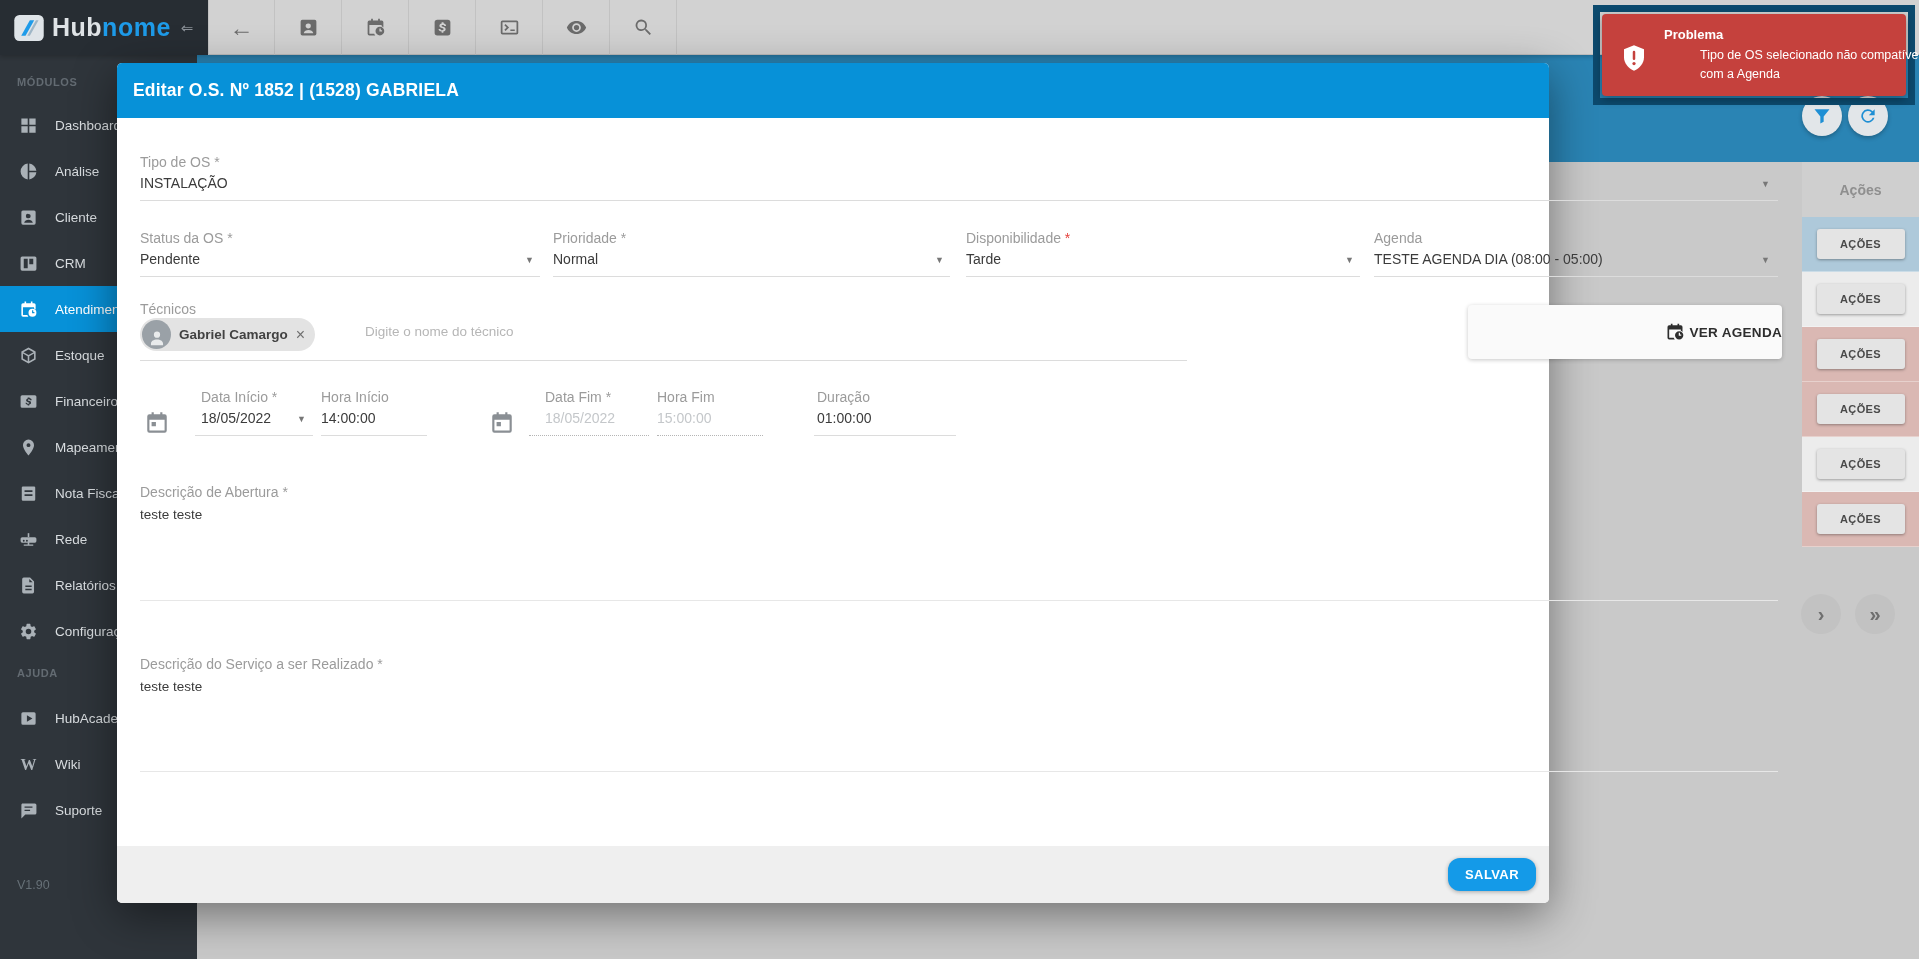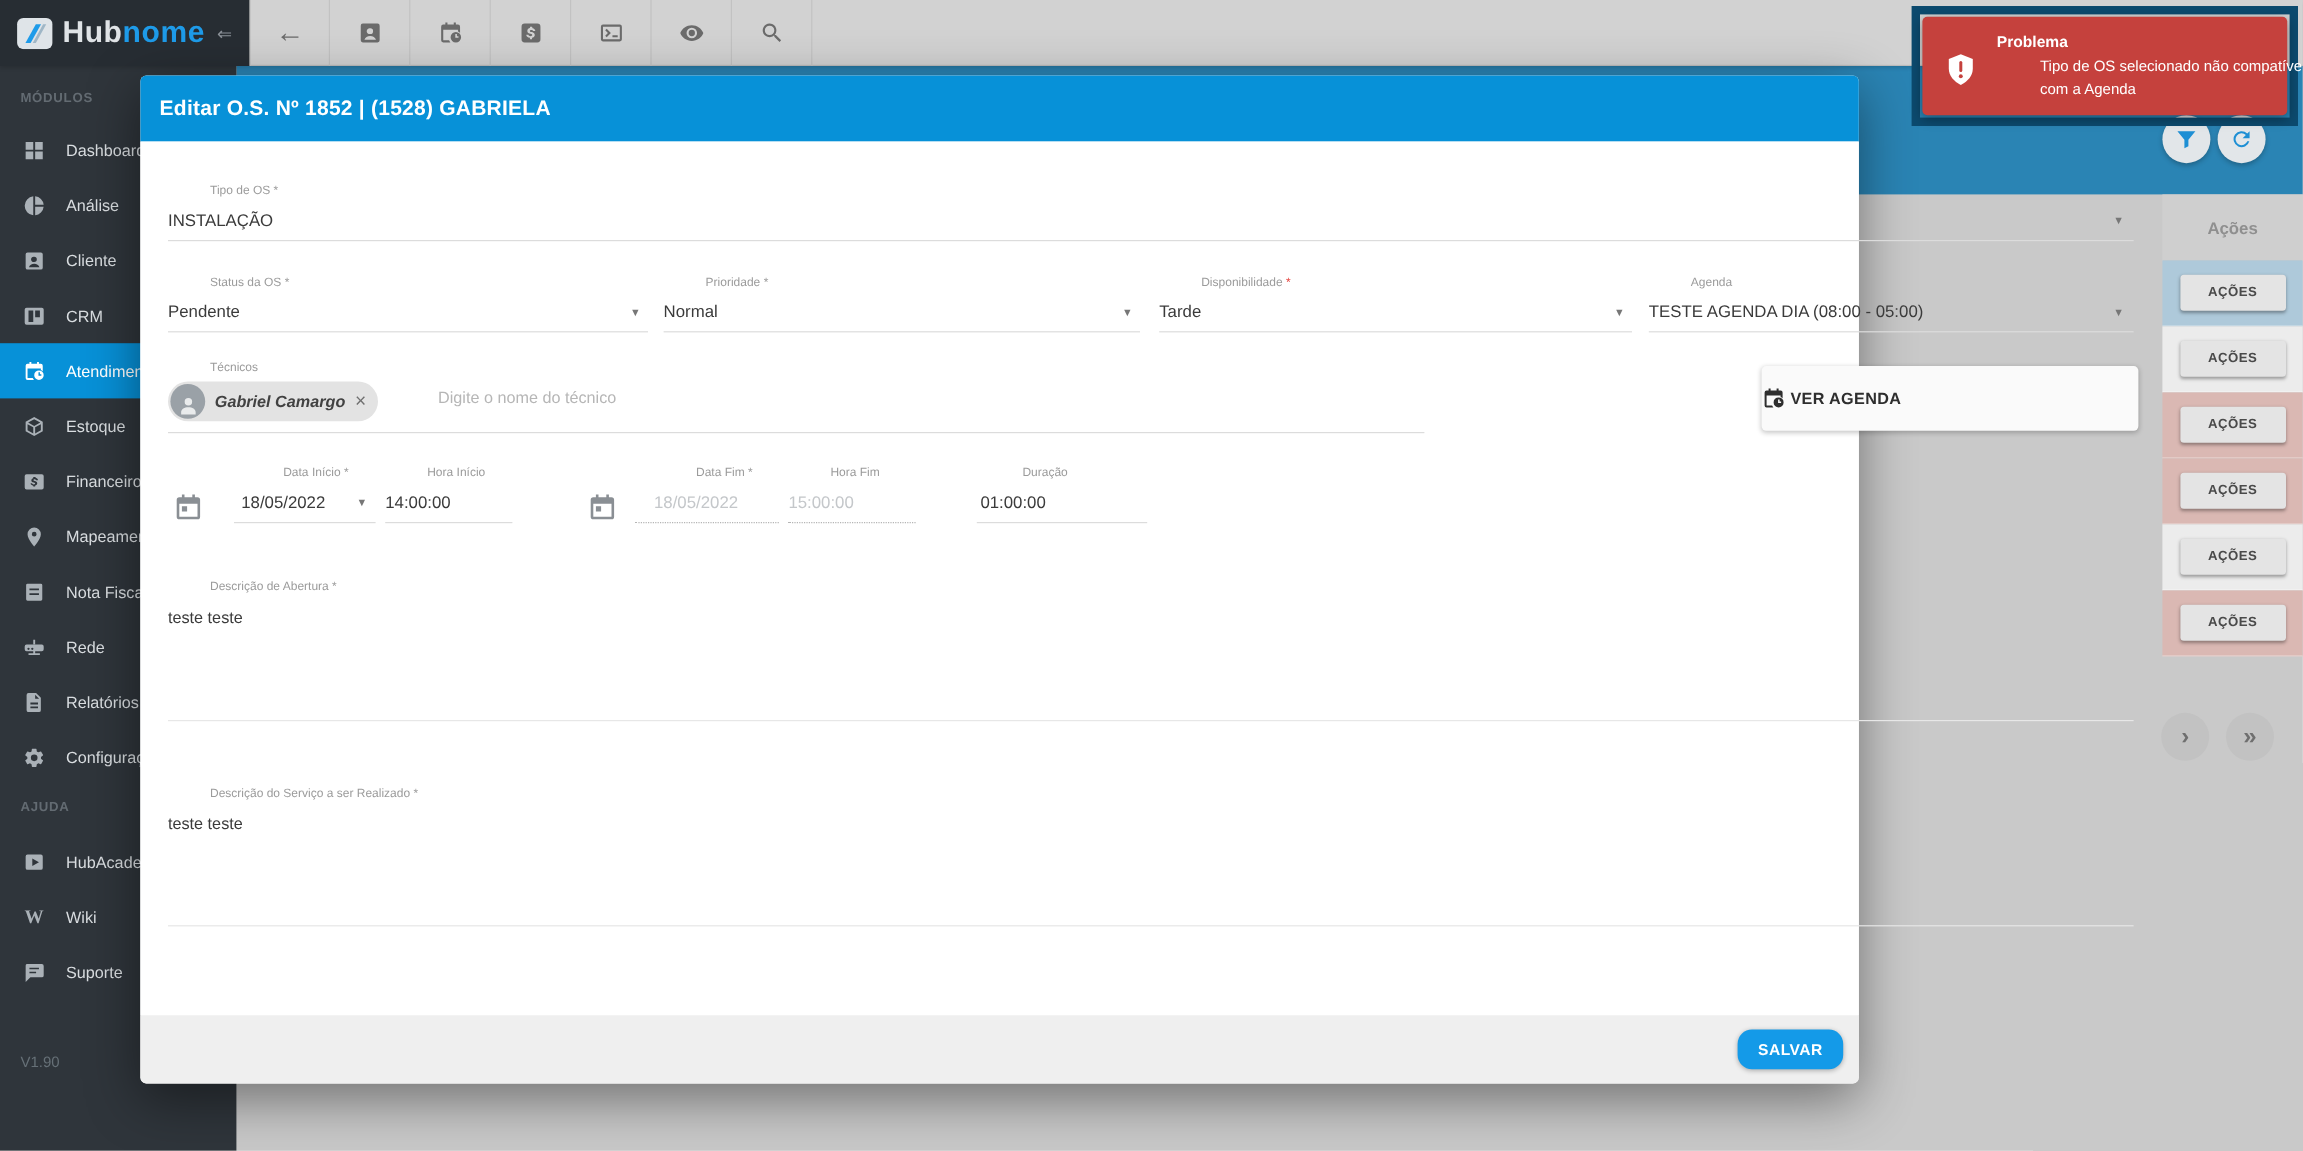--- a/index.html
+++ b/index.html
@@ -72,43 +72,43 @@
   .modal-header { height:55px; background:#0791d8; border-radius:5px 5px 0 0;
     display:flex; align-items:center; padding-left:16px; }
   .modal-title { color:#ffffff; font-size:17.5px; font-weight:600; letter-spacing:.2px; }
   .modal-body { position:relative; height:728px; background:#ffffff; }
   .modal-footer { height:57px; background:#efefef; border-radius:0 0 5px 5px; position:relative; }
   .save-btn { position:absolute; right:13px; top:12px; width:88px; height:33px;
     background:#149ae8; color:#ffffff; border:none; border-radius:12px;
     font-family:inherit; font-size:13px; font-weight:bold; letter-spacing:.4px;
     box-shadow:0 1px 4px rgba(0,0,0,.3); cursor:pointer; }
 
-  .flabel { position:absolute; font-size:10px; color:#9b9b9b; white-space:nowrap;margin-left:35px; }
+  .flabel { position:absolute; font-size:14px; color:#9b9b9b; white-space:nowrap; }
   .fvalue { position:absolute; font-size:14px; color:#3b3b3b; white-space:nowrap; }
   .fvalue.dim { color:#c4c7ca; }
   .fline { position:absolute; height:0; border-bottom:1px solid #dcdcdc; }
   .fline.dotted { border-bottom:1px dotted #b5b5b5; }
   .caret { position:absolute; font-size:9px; color:#777777; }
   .red-star { color:#e5413c; }
   .divline { position:absolute; left:23px; width:1638px; border-bottom:1px solid #e7e7e7; }
 
   .chip { position:absolute; left:23px; top:200px; height:33px; background:#e3e3e3;
     border-radius:17px; display:flex; align-items:center; padding:0 10px 0 2px; gap:8px; cursor:default; }
   .chip-avatar { width:29px; height:29px; border-radius:50%; background:#9aa1a7; overflow:hidden;
     display:flex; align-items:flex-end; justify-content:center; }
   .chip-avatar svg { width:22px; height:22px; fill:#e9ebec; }
-  .chip-name { font-size:13.5px; font-weight:bold; color:#424242;font-style:italic; }
+  .chip-name { font-size:13.5px; font-weight:bold; color:#424242; }
   .chip-x { font-size:16px; color:#6f6f6f; cursor:pointer; line-height:1; }
   .tech-input { position:absolute; left:248px; top:206px; width:420px; border:none; outline:none;
     background:transparent; font-family:inherit; font-size:13.5px; color:#7f1d1d; }
   .tech-input::placeholder { color:#b6b6b6; }
 
   .ver-agenda { position:absolute; left:1351px; top:187px; width:314px; height:54px;
     background:#fafafa; border:none; border-radius:4px; box-shadow:0 1px 4px rgba(0,0,0,.22);
-    display:flex; align-items:center; justify-content:flex-start; gap:4px;
+    display:flex; align-items:center; justify-content:flex-end; gap:4px;
     font-family:inherit; font-size:13.5px; font-weight:bold; letter-spacing:.3px; color:#2e2e2e; cursor:pointer; }
   .ver-agenda svg { width:20px; height:20px; fill:#2e2e2e; }
 
   .calpick { position:absolute; width:26px; height:26px; color:#8a8f94; cursor:pointer; }
   .calpick svg { width:26px; height:26px; fill:currentColor; }
 
   .desc-value { font-size:13.5px; }
 
   
   .toast-annotation { position:absolute; left:1593px; top:5px; width:322px; height:100px;

